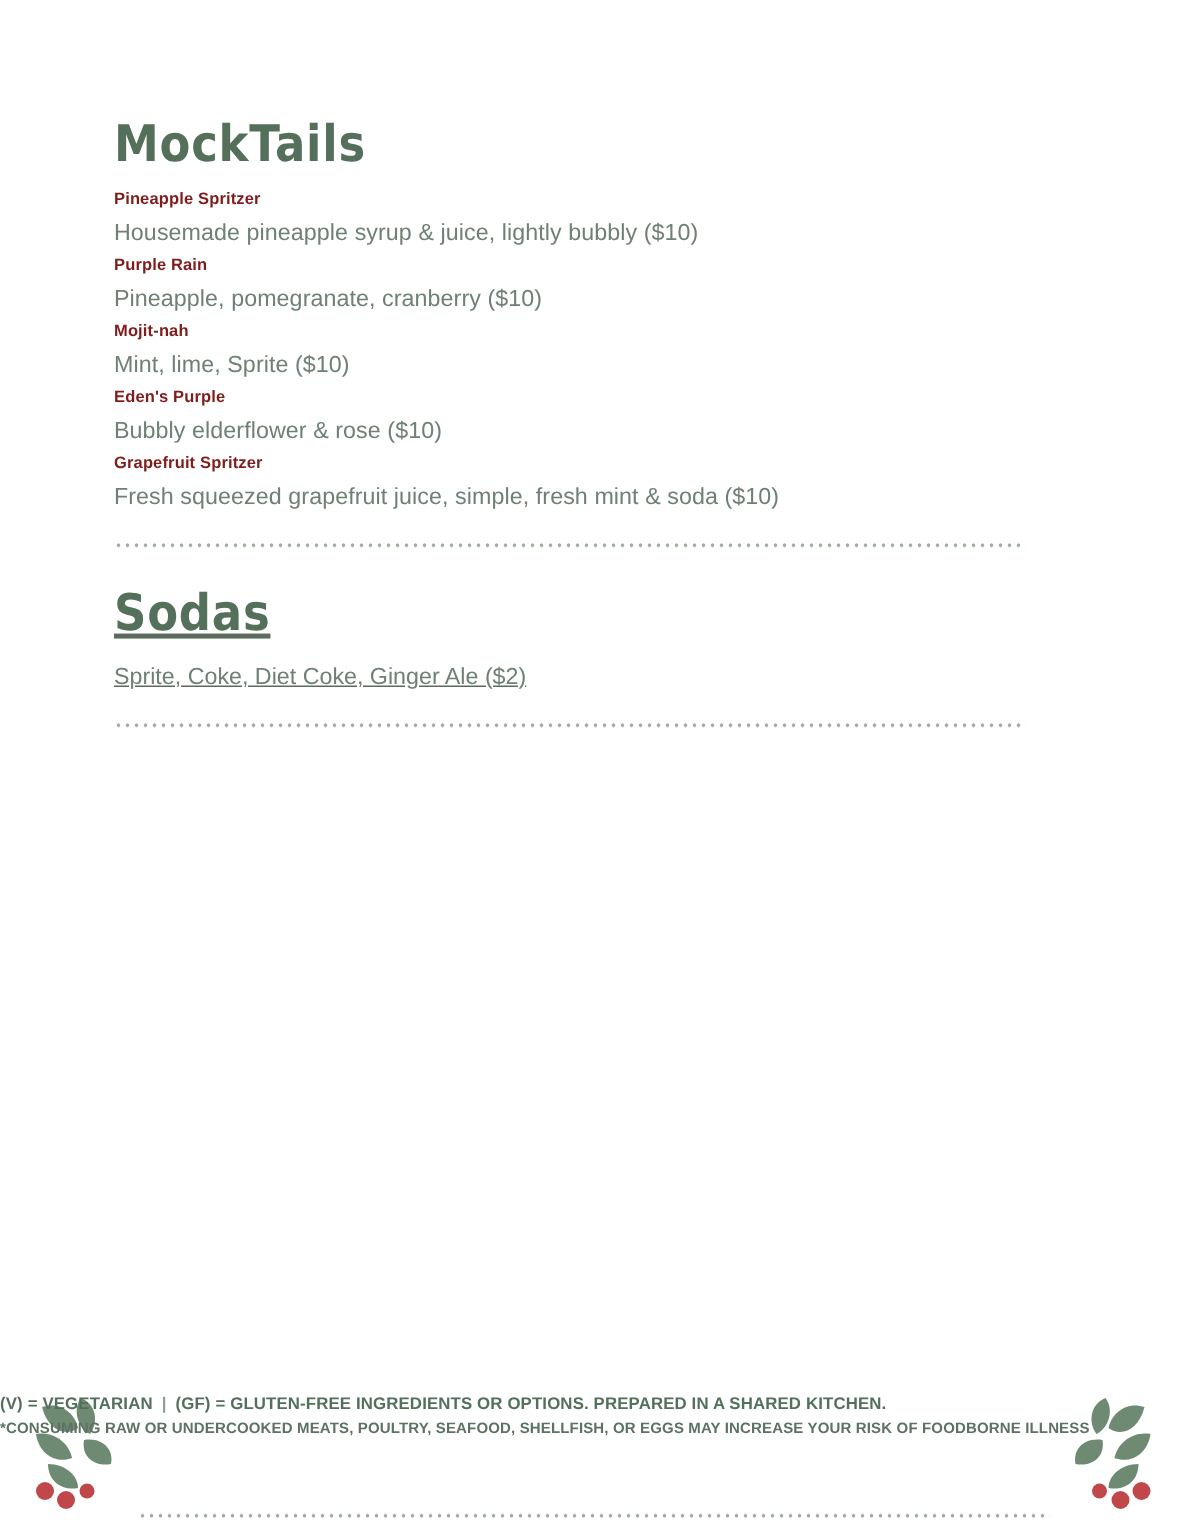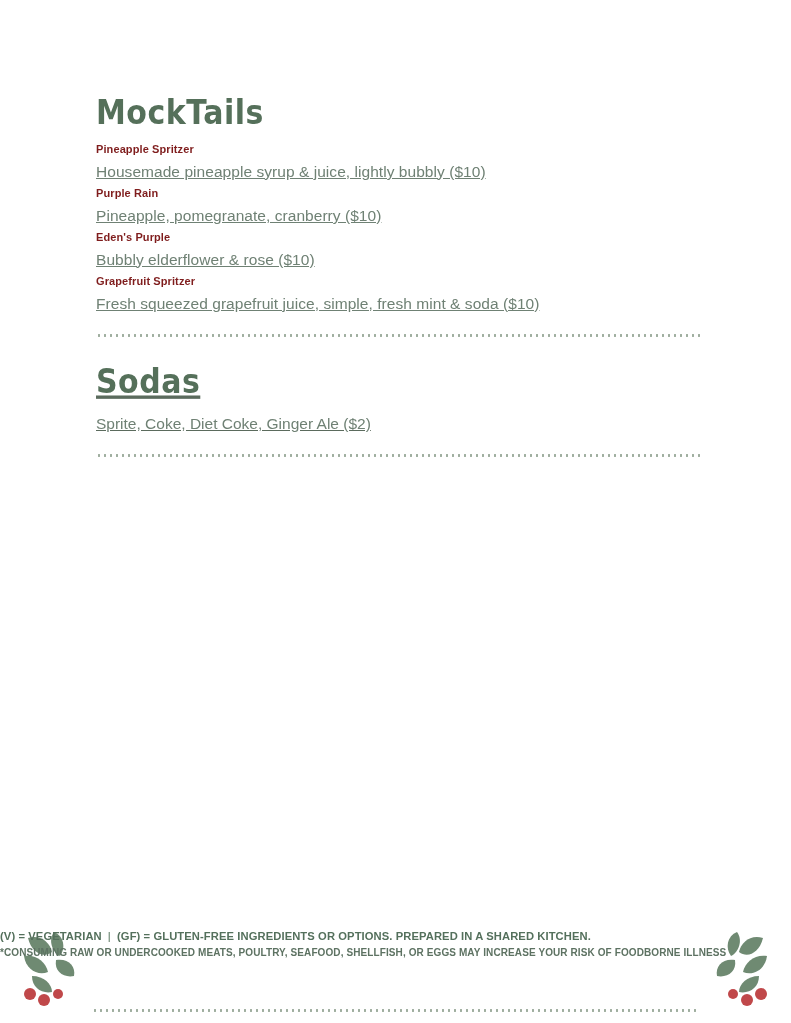--- a/index.html
+++ b/index.html
@@ -18,24 +18,23 @@
 
   .page {
     position: relative;
     width: 791px;
     height: 1023px;
     box-sizing: border-box;
   }
 
   .content {
     position: absolute;
-    left: 96px;
+    left: 76px;
     top: 78px;
     width: 608px;
-    margin-top: 16px;
   }
 
   .section-title {
     font-family: "DejaVu Sans", sans-serif;
     font-size: 30px;
     font-weight: bold;
     letter-spacing: 0.5px;
     color: #55705a;
     margin: 0 0 14px 0;
     line-height: 1.1;
@@ -52,21 +51,20 @@
     letter-spacing: 0.1px;
   }
 
   .item-desc {
     font-size: 15.5px;
     font-weight: normal;
     color: #6f8174;
     margin: 0 0 1px 0;
     line-height: 1.62;
     letter-spacing: 0.05px;
-    text-decoration: underline;
   }
 
   .dotted-rule {
     width: 608px;
     height: 3px;
     margin: 18px 0 0 0;
     background-image: radial-gradient(circle, #9fae9f 1.1px, rgba(255,255,255,0) 1.4px);
     background-size: 6px 3px;
     background-repeat: repeat-x;
     background-position: left center;
@@ -167,20 +165,24 @@
 
     <h1 class="section-title">MockTails</h1>
 
     <div>
       <p class="item-name">Pineapple Spritzer</p>
       <p class="item-desc">Housemade pineapple syrup &amp; juice, lightly bubbly ($10)</p>
     </div>
     <div>
       <p class="item-name">Purple Rain</p>
       <p class="item-desc">Pineapple, pomegranate, cranberry ($10)</p>
+    </div>
+    <div>
+      <p class="item-name">Mojit-nah</p>
+      <p class="item-desc">Mint, lime, Sprite ($10)</p>
     </div>
     <div>
       <p class="item-name">Eden's Purple</p>
       <p class="item-desc">Bubbly elderflower &amp; rose ($10)</p>
     </div>
     <div>
       <p class="item-name">Grapefruit Spritzer</p>
       <p class="item-desc">Fresh squeezed grapefruit juice, simple, fresh mint &amp; soda ($10)</p>
     </div>
 

